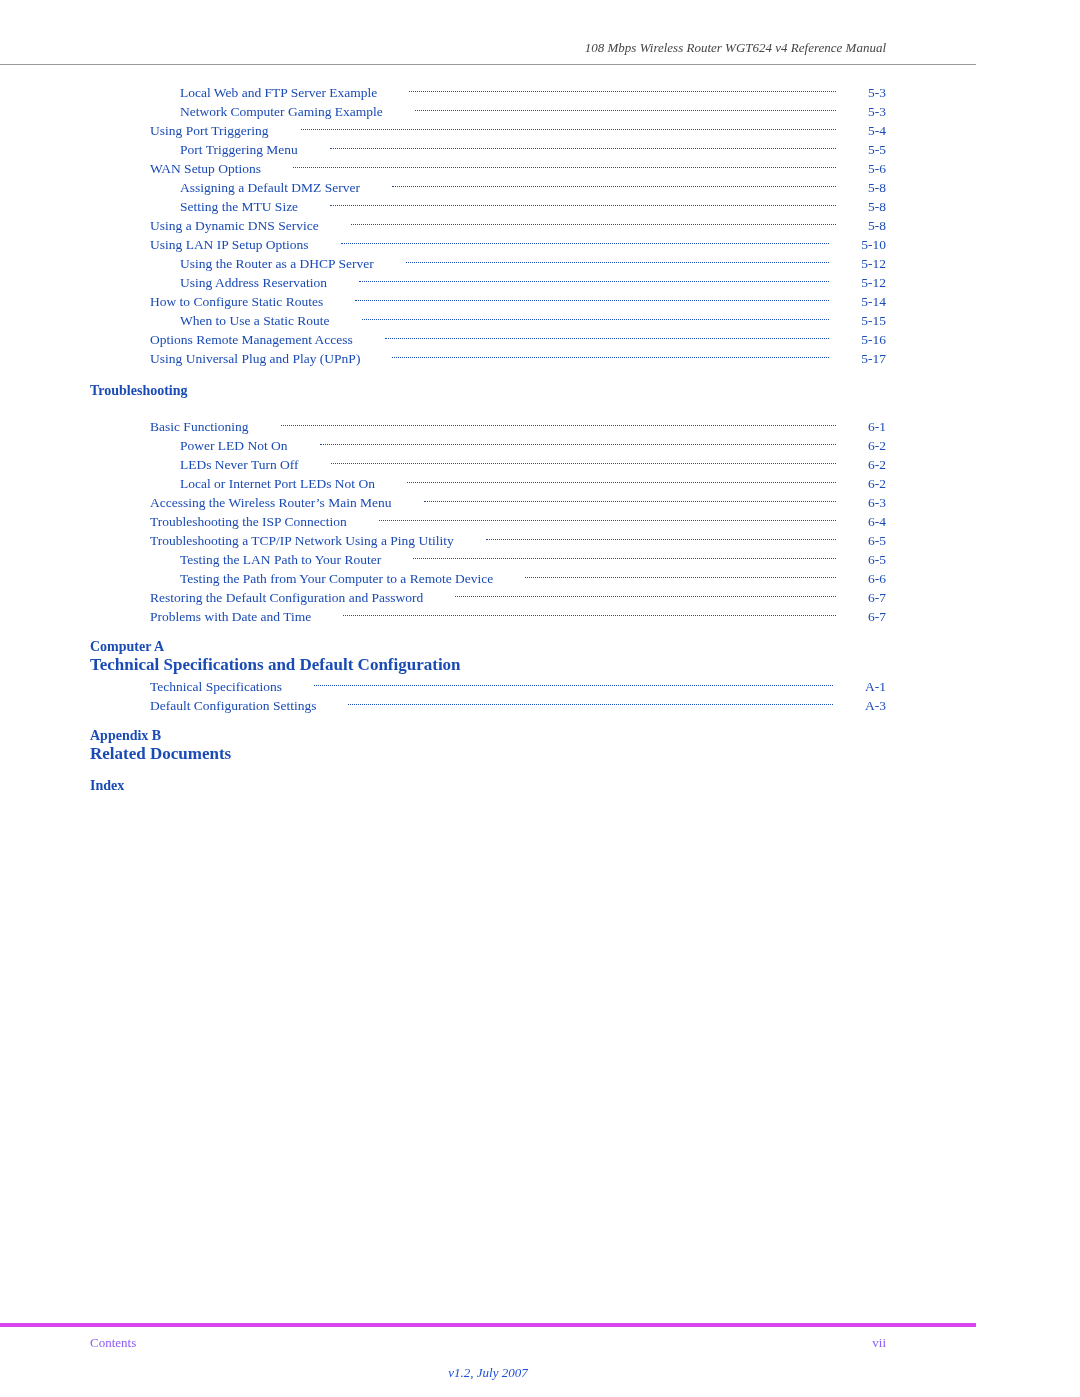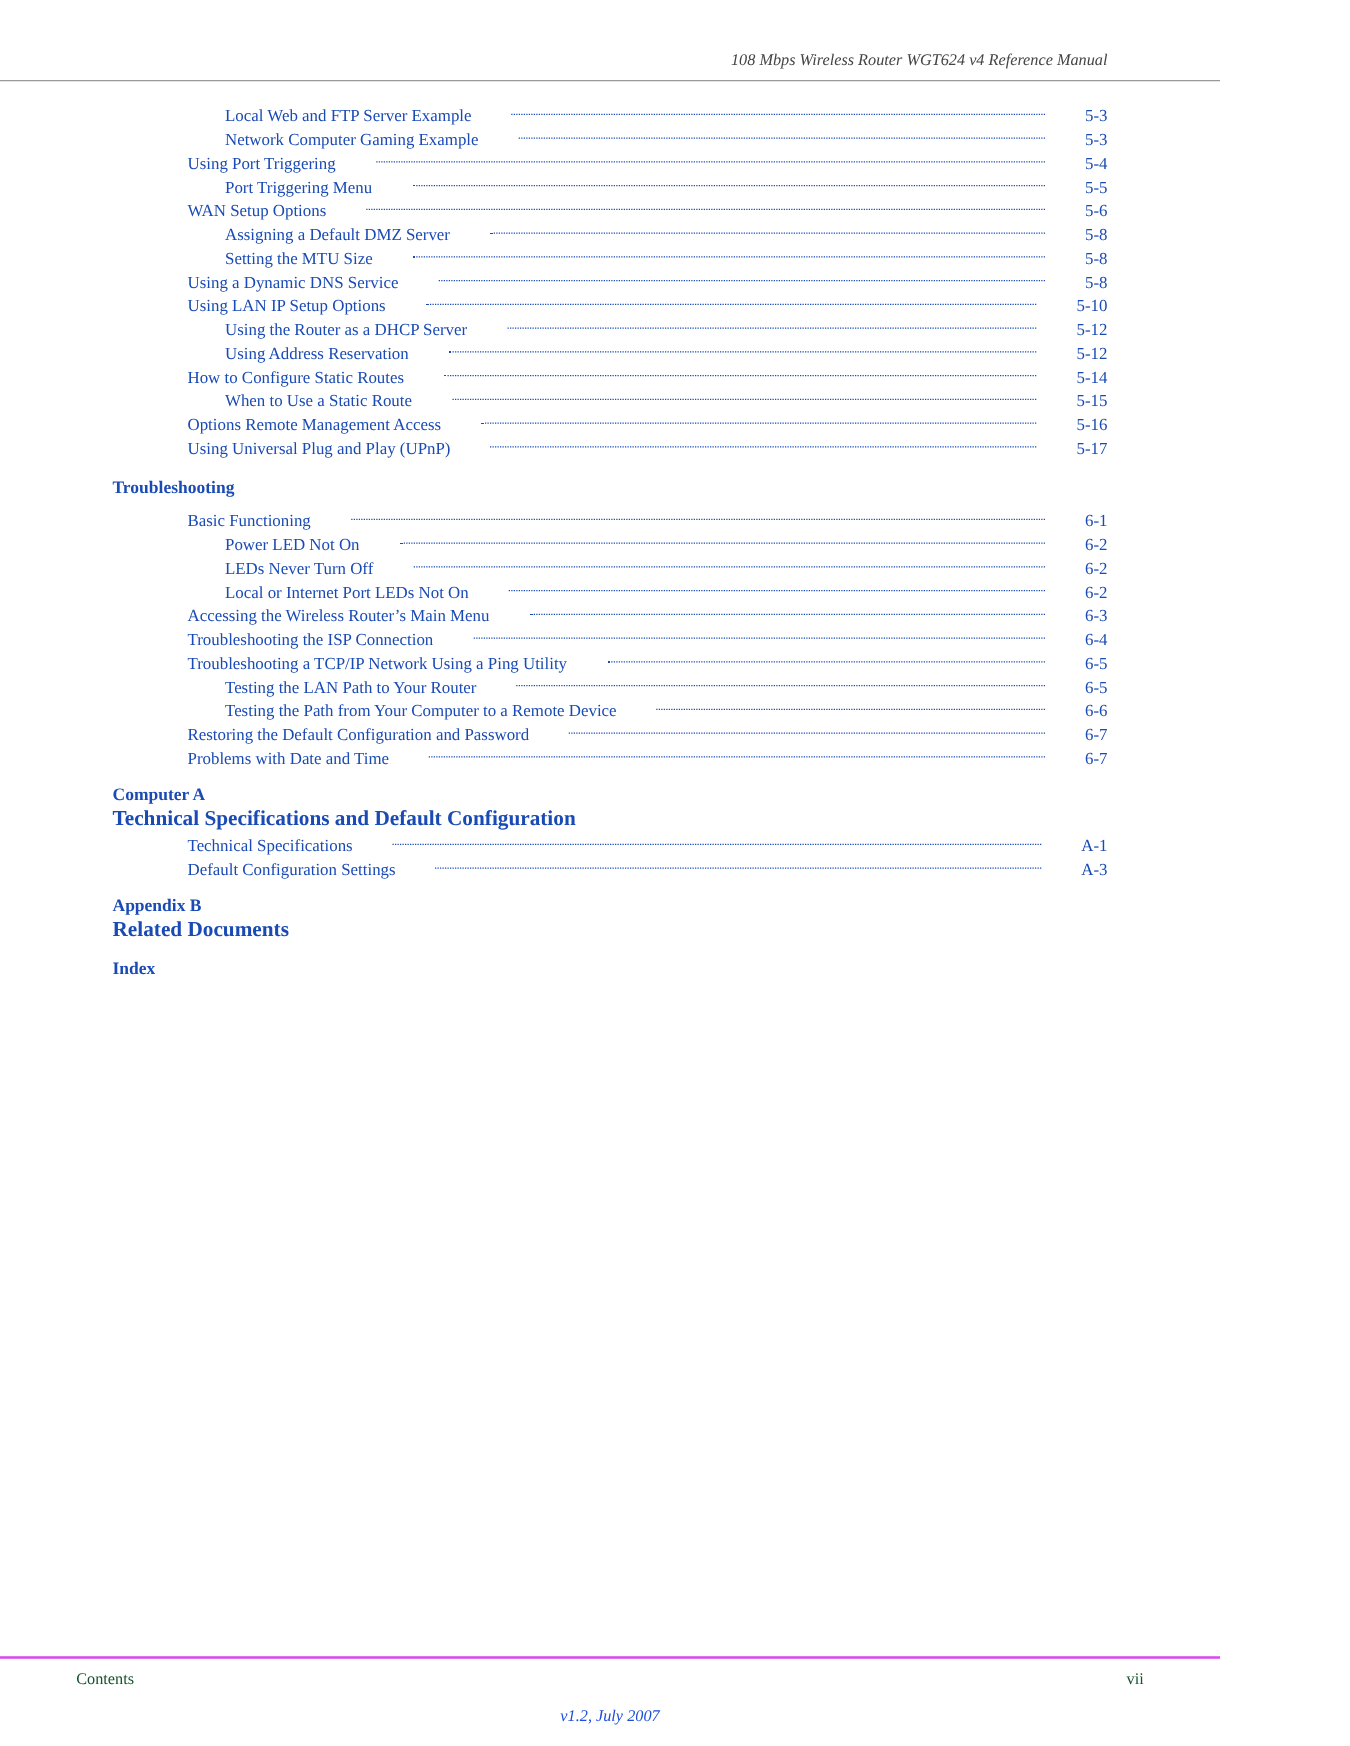--- a/index.html
+++ b/index.html
@@ -75,21 +75,21 @@
       font-weight: bold;
       font-size: 14px;
       display: block;
     }
 
     .chapter-title {
       color: #1a4bb5;
       font-weight: bold;
       font-size: 14px;
       display: block;
-      margin-bottom: 10px;
+      margin-bottom: 20px;
     }
 
     .appendix-heading {
       margin-top: 14px;
       margin-bottom: 2px;
     }
 
     .appendix-label {
       color: #1a4bb5;
       font-weight: bold;
@@ -109,27 +109,27 @@
       margin-top: 14px;
     }
 
     .index-label {
       color: #1a4bb5;
       font-weight: bold;
       font-size: 14px;
     }
 
     .footer {
-      border-top: 2px solid #d946ef;
-      padding: 8px 61px;
+      border-top: 4px solid #d946ef;
+      padding: 8px 90px;
       display: flex;
       justify-content: space-between;
       align-items: center;
       font-size: 13px;
-      color: #14532d;
+      color: #8b5cf6;
     }
 
     .footer-version {
       text-align: center;
       padding: 6px 90px 16px;
       font-style: italic;
       font-size: 13px;
       color: #1d4ed8;
     }
   </style>

